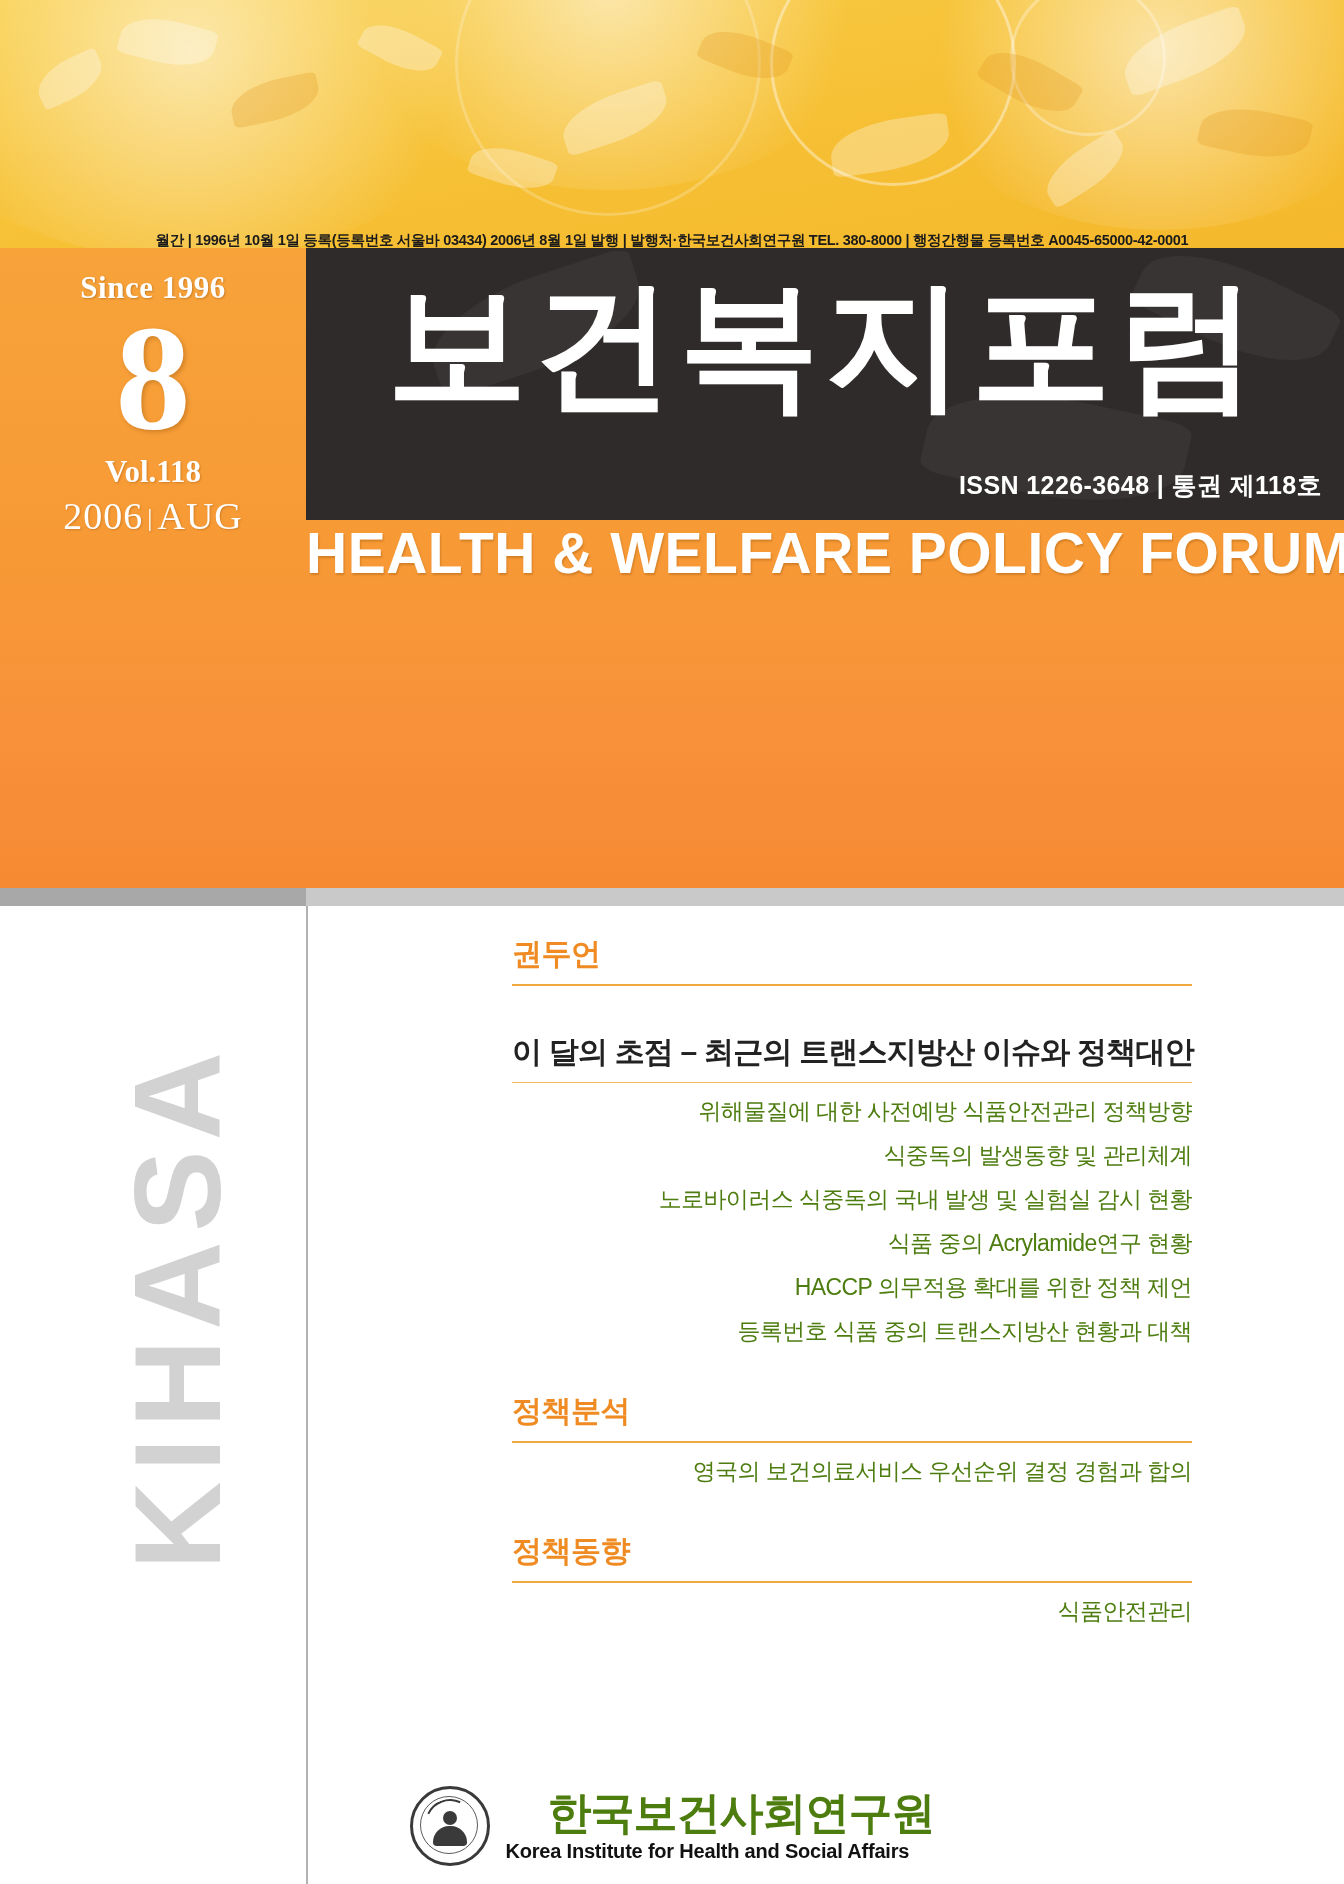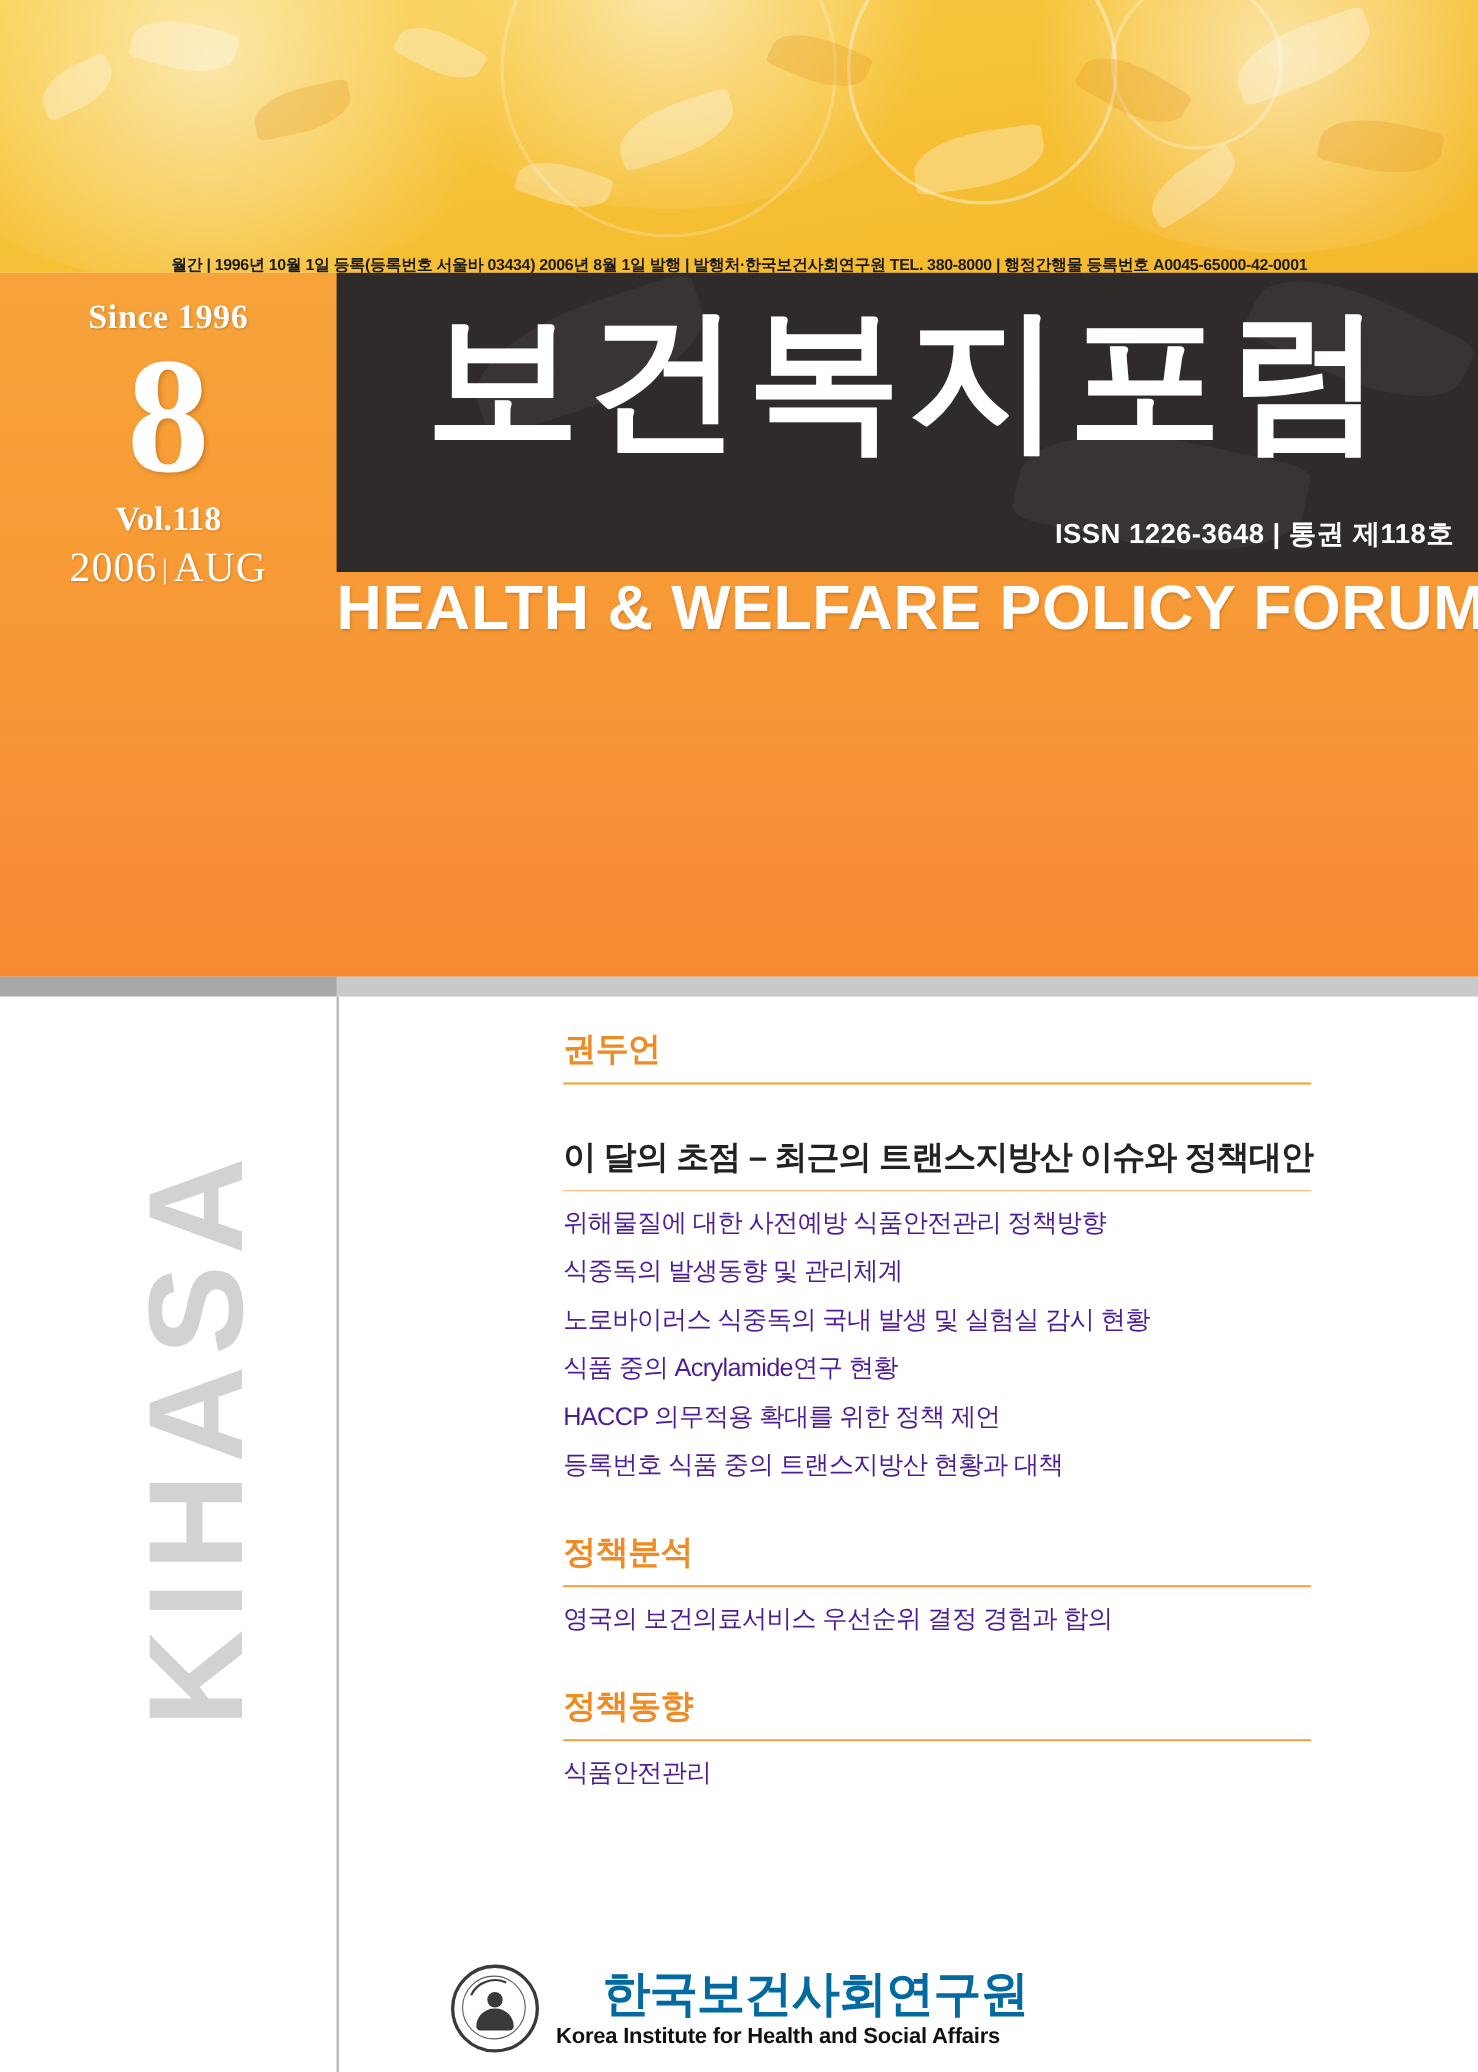--- a/index.html
+++ b/index.html
@@ -226,25 +226,26 @@
   }
   .rule.thin { border-top: 1.5px solid #f3b963; }
   .feature-title {
     color: #222222;
     font-size: 30px;
     font-weight: bold;
     letter-spacing: -0.8px;
     white-space: nowrap;
   }
   .item {
-    color: #4c1d95;
+    color: #4d7c0f;
     font-size: 23px;
     letter-spacing: -0.6px;
     margin-top: 13px;
     white-space: nowrap;
+    text-align: right;
   }
 
   
   .publisher {
     position: absolute;
     left: 0; top: 880px;
     width: 1344px;
     display: flex;
     align-items: center;
     justify-content: center;
@@ -287,21 +288,21 @@
     width: 46px; height: 46px;
     border-radius: 50%;
     border: 2px solid #3a3a3a;
     border-color: #3a3a3a transparent transparent transparent;
     transform: rotate(-20deg);
   }
   .pub-names { line-height: 1.05; }
   .pub-ko {
     font-size: 44px;
     font-weight: bold;
-    color: #0369a1;
+    color: #4d7c0f;
     letter-spacing: -1px;
     margin-left: 42px;
   }
   .pub-en {
     font-size: 20px;
     font-weight: bold;
     color: #111111;
     letter-spacing: -0.2px;
     margin-top: 4px;
   }

